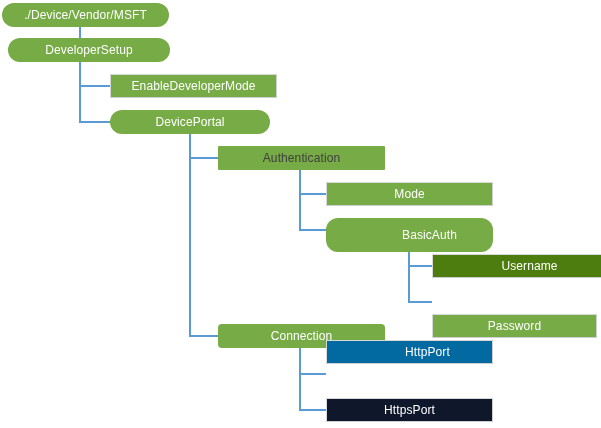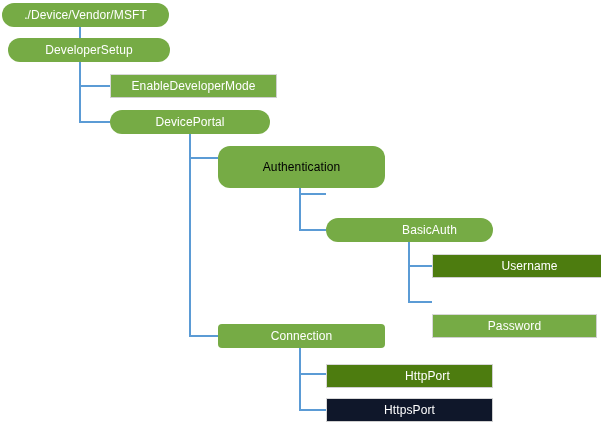--- a/index.html
+++ b/index.html
@@ -86,42 +86,45 @@
   </div>
 
   <div class="node rect" style="left: 110px; top: 74px; width: 167px; height: 24px; background: rgb(118, 171, 69); color: rgb(255, 255, 255);">
     <span class="node-label">EnableDeveloperMode</span>
   </div>
 
   <div class="node rounded" style="left: 110px; top: 110px; width: 160px; height: 24px; background: rgb(118, 171, 69); color: rgb(255, 255, 255); border-radius: 12px; text-align: center;">
     <span class="node-label">DevicePortal</span>
   </div>
 
-  <div class="node rounded" style="left: 218px; top: 146px; width: 167px; height: 42px; background: rgb(118, 171, 69); color: #000000; border-radius: 12px;">
+  <div class="node rounded" style="left: 218px; top: 146px; width: 167px; height: 24px; background: rgb(118, 171, 69); color: #404040; border-radius: 1px;">
     <span class="node-label">Authentication</span>
   </div>
 
+  <div class="node rect" style="left: 326px; top: 182px; width: 167px; height: 24px; background: rgb(118, 171, 69); color: rgb(255, 255, 255);">
+    <span class="node-label">Mode</span>
+  </div>
 
-  <div class="node rounded" style="left: 326px; top: 218px; width: 167px; height: 24px; background: rgb(118, 171, 69); color: rgb(255, 255, 255); border-radius: 12px; padding-left: 40px;">
+  <div class="node rounded" style="left: 326px; top: 218px; width: 167px; height: 34px; background: rgb(118, 171, 69); color: rgb(255, 255, 255); border-radius: 12px; padding-left: 40px;">
     <span class="node-label">BasicAuth</span>
   </div>
 
   <div class="node rect" style="left: 432px; top: 254px; width: 195px; height: 24px; background: #4d7c0f; color: rgb(255, 255, 255);">
     <span class="node-label">Username</span>
   </div>
 
   <div class="node rect" style="left: 432px; top: 290px; width: 165px; height: 24px; background: rgb(118, 171, 69); color: rgb(255, 255, 255); margin-top: 24px;">
     <span class="node-label">Password</span>
   </div>
 
   <div class="node rounded" style="left: 218px; top: 324px; width: 167px; height: 24px; background: rgb(118, 171, 69); color: rgb(255, 255, 255); border-radius: 4px;">
     <span class="node-label">Connection</span>
   </div>
 
-  <div class="node rect" style="left: 326px; top: 364px; width: 167px; height: 24px; background: #4d7c0f; color: rgb(255, 255, 255); padding-left: 36px;">
+  <div class="node rect" style="left: 326px; top: 340px; width: 167px; height: 24px; background: #0369a1; color: rgb(255, 255, 255); padding-left: 36px;">
     <span class="node-label">HttpPort</span>
   </div>
 
   <div class="node rect" style="left: 326px; top: 398px; width: 167px; height: 24px; background: #0f172a; color: rgb(255, 255, 255);">
     <span class="node-label">HttpsPort</span>
   </div>
 
 </div>
 
 </body></html>

